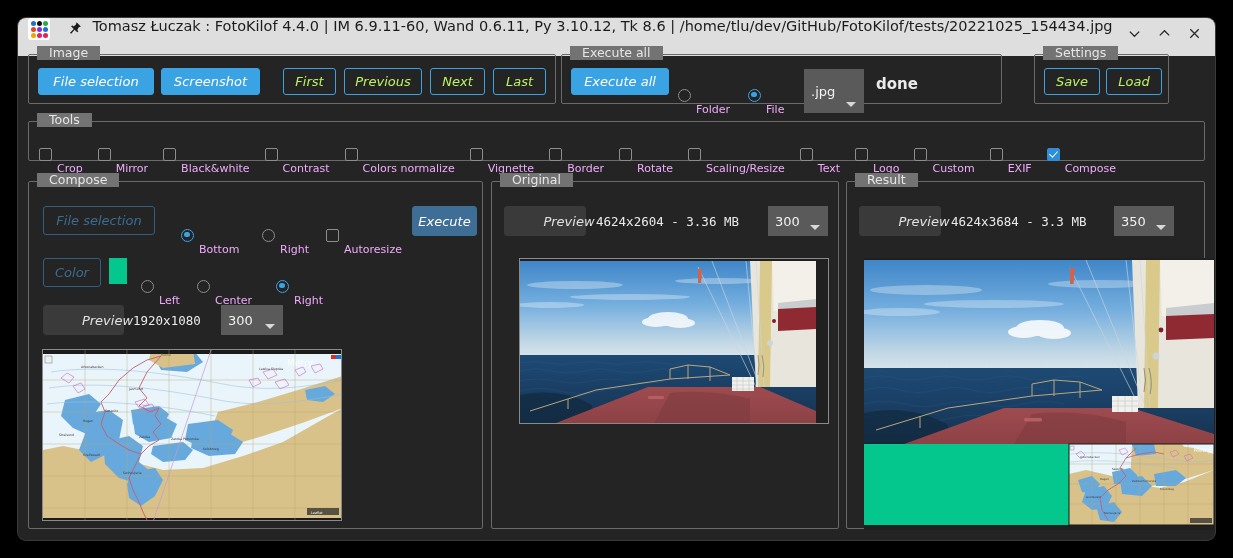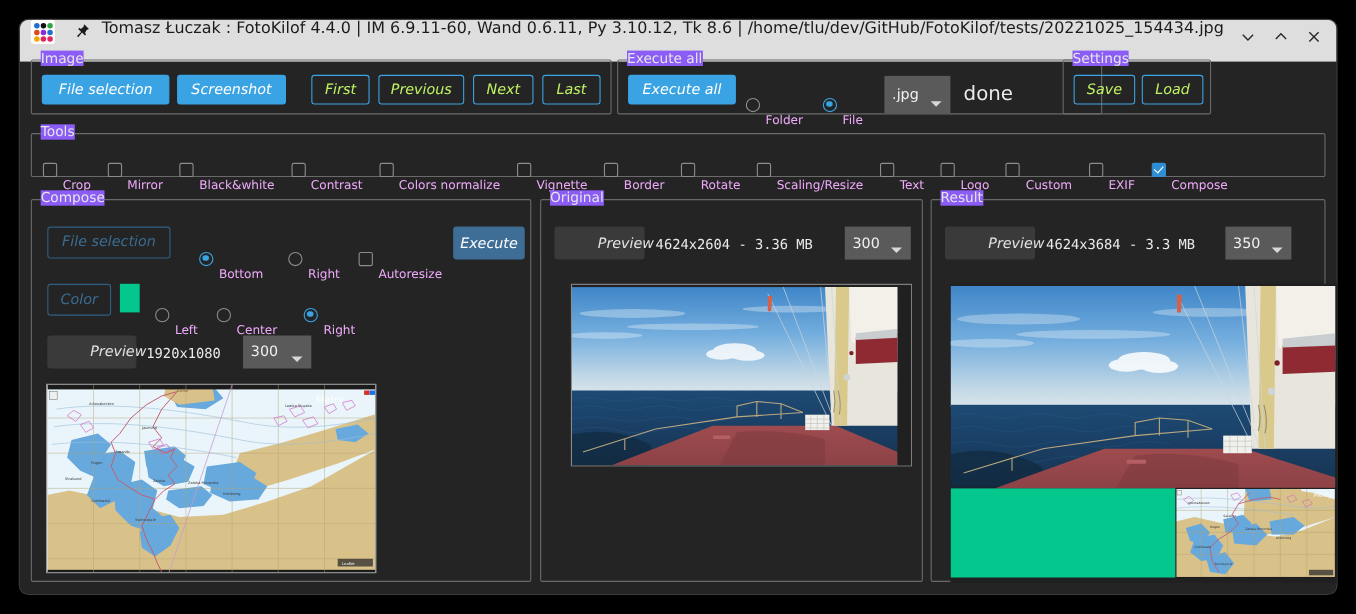--- a/index.html
+++ b/index.html
@@ -69,22 +69,22 @@
   
   .group {
     position: absolute;
     border: 1px solid #6a6a6a;
     border-radius: 2px;
     box-sizing: border-box;
   }
   .group > .glabel {
     position: absolute;
     top: -9px; left: 8px;
-    background: #8b5cf6;
-    padding: 0 0;
+    background: #737373;
+    padding: 0 12px;
     font-size: 12.5px;
     color: #e6e6e6;
     line-height: 14px;
     white-space: nowrap;
   }
 
   
   .btn {
     font-family: "DejaVu Sans", sans-serif;
     font-size: 13px;
@@ -144,21 +144,21 @@
     border: none;
   }
   .combo .arrow {
     position: absolute; right: 8px; bottom: 6px;
     width: 0; height: 0;
     border-left: 5px solid transparent;
     border-right: 5px solid transparent;
     border-top: 5px solid #d8d8d8;
   }
 
-  .static-text { font-size: 18px; color: #eaeaea; white-space: nowrap; }
+  .static-text { font-size: 15px; color: #eaeaea; white-space: nowrap; font-weight: bold; }
   .mono { font-family: "DejaVu Sans Mono", monospace; font-size: 12.5px; color: #eaeaea; }
 
   
   .imgframe { position: absolute; overflow: hidden; background: #202020; box-sizing: border-box; }
 </style>
 </head>
 <body>
 
 <div id="app">
 
@@ -215,28 +215,28 @@
 
     <div class="ctl" style="position:absolute; left:116px; top:19px;">
       <span class="radio"></span>
       <span class="lbl">Folder</span>
     </div>
     <div class="ctl" style="position:absolute; left:186px; top:19px;">
       <span class="radio on"></span>
       <span class="lbl">File</span>
     </div>
 
-    <div class="combo" style="position:absolute; left:242px; top:14px; width:60px; height:34px;">
+    <div class="combo" style="position:absolute; left:242px; top:14px; width:60px; height:44px;">
       <span>.jpg</span>
       <span class="arrow"></span>
     </div>
     <span class="static-text" style="position:absolute; left:314px; top:20px;">done</span>
   </div>
 
-  <div class="group" style="left:948px; top:36px; width:135px; height:50px;">
+  <div class="group" style="left:1016px; top:36px; width:135px; height:50px;">
     <span class="glabel">Settings</span>
     <div class="btn btn-outline" style="position:absolute; left:9px; top:13px; width:56px; height:27px;">Save</div>
     <div class="btn btn-outline" style="position:absolute; left:71px; top:13px; width:56px; height:27px;">Load</div>
   </div>
 
   <div class="group" style="left:10px; top:103px; width:1177px; height:40px;">
     <span class="glabel">Tools</span>
     <div style="position:absolute; left:10px; top:11px; right:6px; display:flex; align-items:center; gap:15px;">
       <div class="ctl">
         <span class="cbox"></span>

